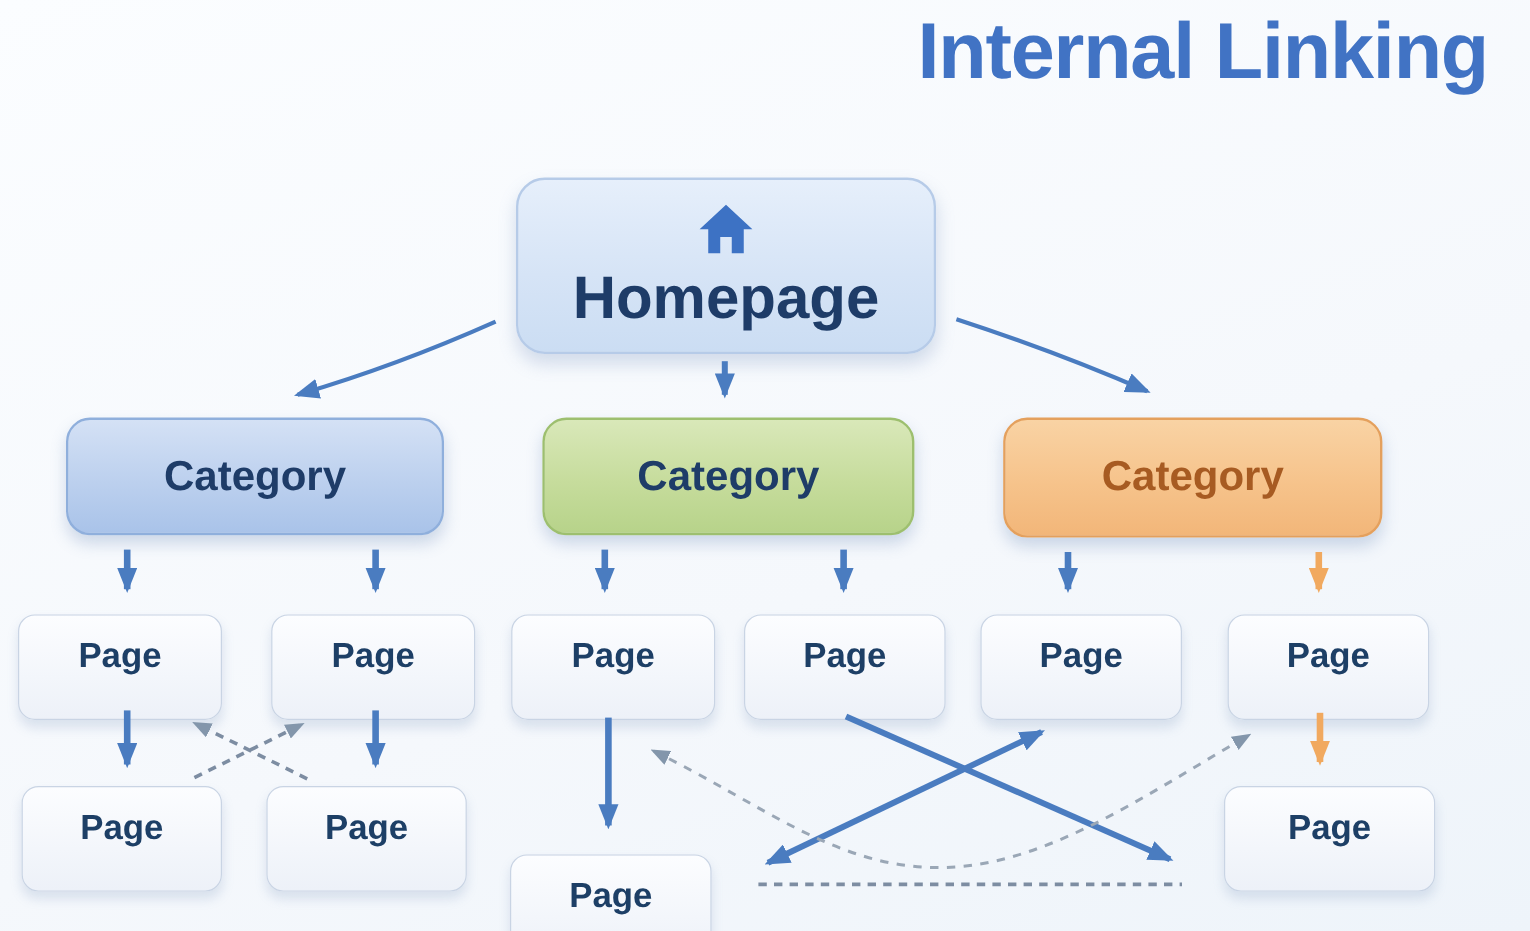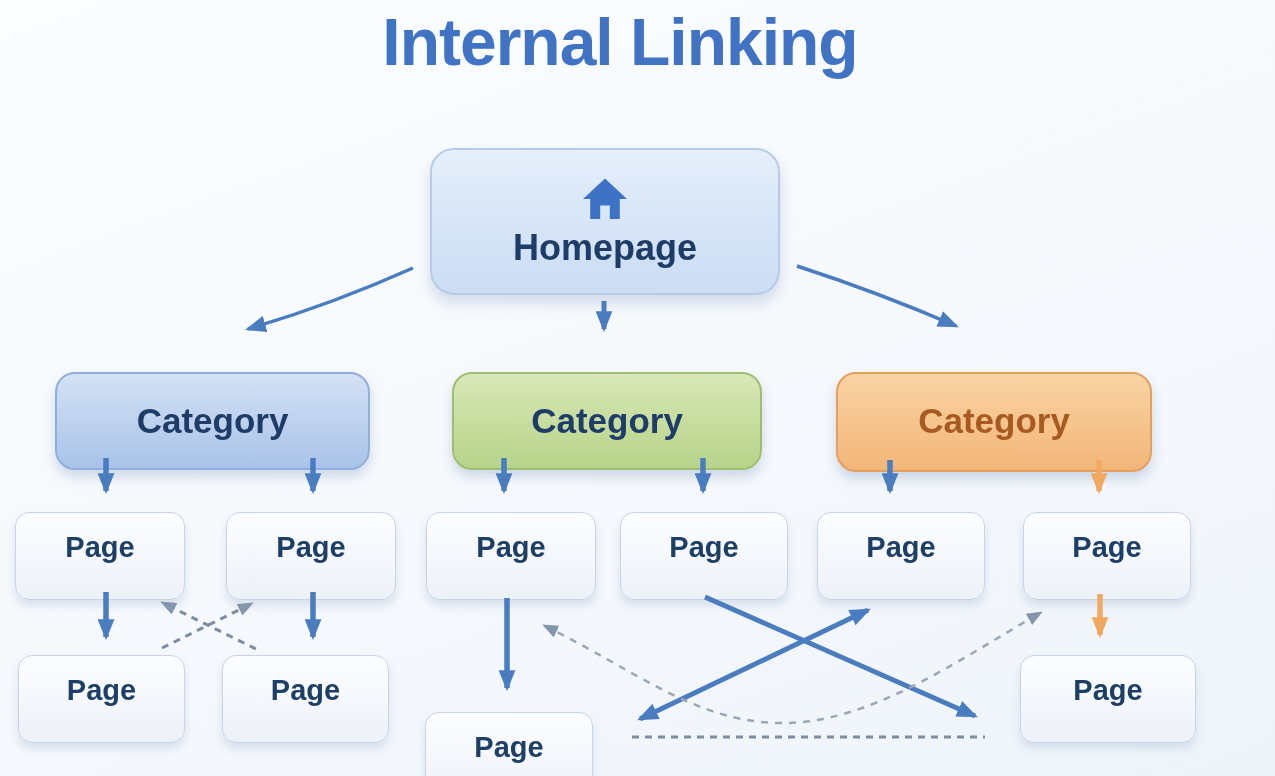--- a/index.html
+++ b/index.html
@@ -3,38 +3,38 @@
 <meta charset="utf-8">
 <style>
   html,body{margin:0;padding:0;}
   body{
     width:1275px;height:776px;overflow:hidden;position:relative;
     background:linear-gradient(160deg,#fbfdff 0%,#f5f8fc 60%,#eef4fa 100%);
     font-family:"Liberation Sans","DejaVu Sans",sans-serif;
   }
   .stage{position:absolute;inset:0;width:1275px;height:776px;}
   .title{
-    position:absolute;top:4px;left:0;width:1240px;text-align:center;
+    position:absolute;top:4px;left:0;width:1240px;text-align:right;
     font-size:66px;font-weight:700;letter-spacing:-1px;color:#4173c4;
   }
   .node{
     position:absolute;box-sizing:border-box;text-align:center;
     color:#1e3c68;border-radius:18px;
   }
   .homepage{
     left:430px;top:148px;width:350px;height:147px;border-radius:24px;
     background:linear-gradient(180deg,#e6effb 0%,#d6e4f6 55%,#cbddf3 100%);
     border:2px solid #b6cbe8;
     box-shadow:0 8px 14px rgba(110,140,185,.28);
     display:flex;flex-direction:column;align-items:center;justify-content:center;
   }
-  .homepage .label{font-size:36px;font-weight:700;margin-top:6px;}
+  .homepage .label{font-size:50px;font-weight:700;margin-top:6px;}
   .home-ic{width:48px;height:44px;margin-top:2px;}
   .category{
-    top:372px;height:98px;border-radius:20px;line-height:94px;
+    top:348px;height:98px;border-radius:20px;line-height:94px;
     font-size:35px;font-weight:700;
     box-shadow:0 7px 12px rgba(110,140,185,.30);
   }
   .cat-blue{
     left:55px;width:315px;
     background:linear-gradient(180deg,#d4e1f5 0%,#bcd0ee 55%,#a9c3e9 100%);
     border:2px solid #8fafdc;
   }
   .cat-green{
     left:452px;width:310px;

